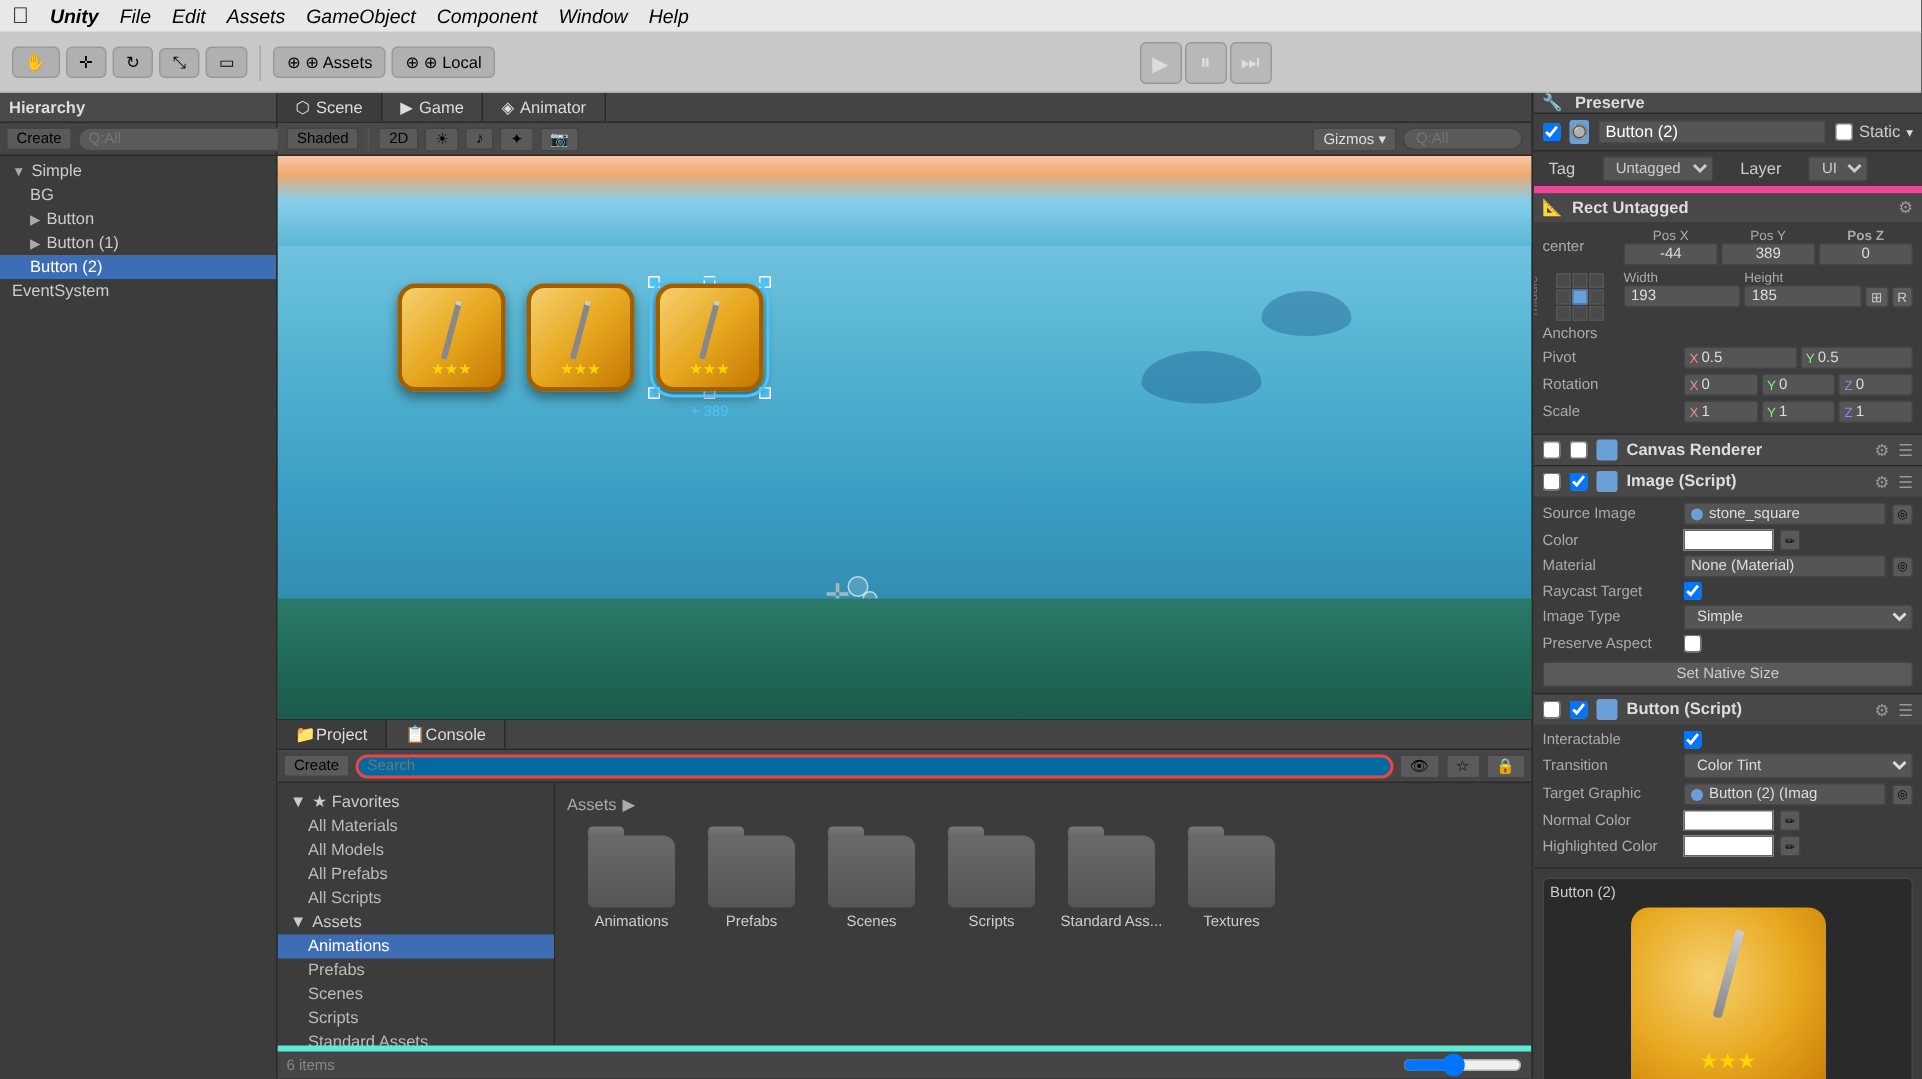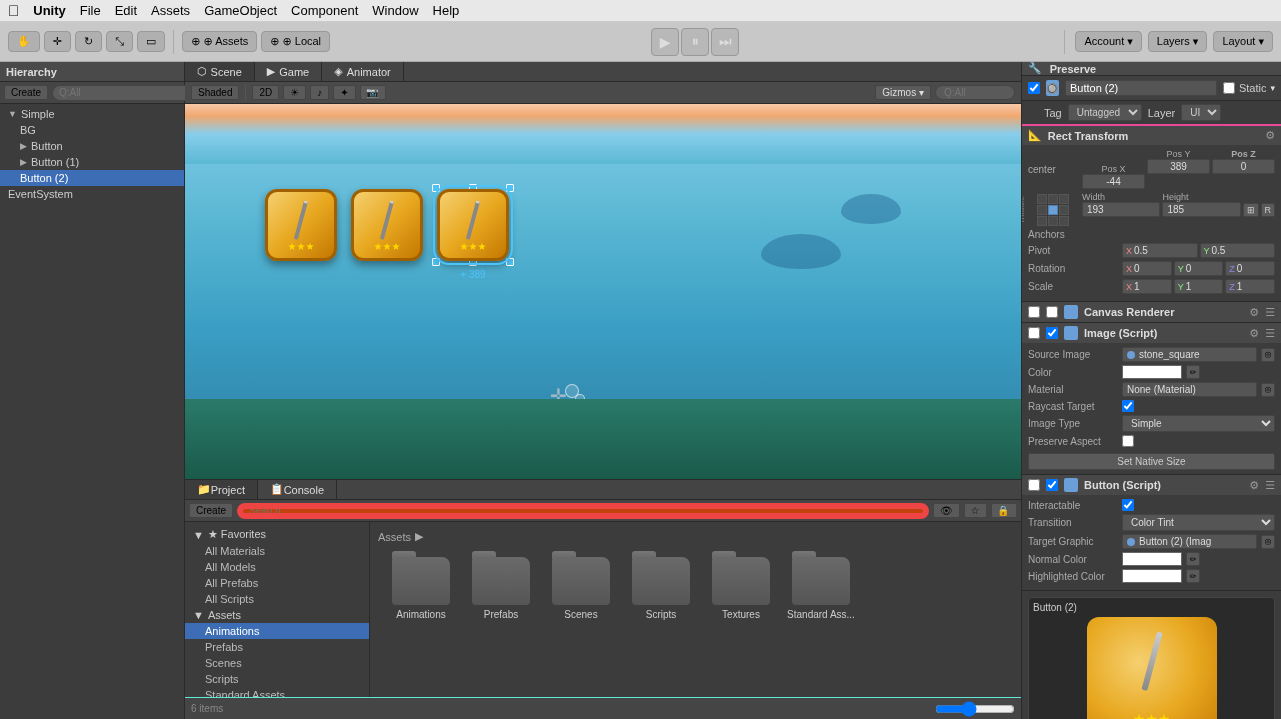--- a/index.html
+++ b/index.html
@@ -5,21 +5,21 @@
     * { box-sizing: border-box; margin: 0; padding: 0; }
     body { width: 1281px; height: 719px; overflow: hidden; font-family: -apple-system, 'Helvetica Neue', Arial, sans-serif; font-size: 11px; background: #3b3b3b; color: #ddd; }
 
     
     #menu-bar {
       width: 100%; height: 22px; background: #e8e8e8;
       display: flex; align-items: center; padding: 0 8px;
       color: #000; font-size: 13px; border-bottom: 1px solid #ccc;
     }
     #menu-bar .apple { font-size: 15px; margin-right: 14px; }
-    #menu-bar .menu-item { margin-right: 14px; cursor: pointer; }
+    #menu-bar .menu-item { margin-right: 14px; cursor: pointer; font-style: italic; }
     #menu-bar .menu-item.active { font-weight: 600; }
     #window-title { flex: 1; text-align: center; font-size: 12px; color: #444; }
 
     
     #toolbar {
       width: 100%; height: 40px; background: #c8c8c8;
       display: flex; align-items: center; padding: 0 8px; gap: 4px;
       border-bottom: 1px solid #aaa;
     }
     .toolbar-btn {
@@ -186,21 +186,21 @@
     }
     .assets-group-item.active { background: #3d6eb5; color: #fff; }
     #assets-main {
       flex: 1; padding: 8px; overflow-y: auto;
     }
     #assets-toolbar {
       height: 22px; background: #454545; display: flex; align-items: center;
       padding: 0 4px; gap: 4px; border-bottom: 1px solid #2a2a2a;
     }
     .assets-search {
-      flex: 1; height: 16px; background: #c2410c; border: 6px solid #ef4444;
+      flex: 1; height: 16px; background: #0369a1; border: 2px solid #ef4444;
       border-radius: 8px; padding: 0 6px; font-size: 10px; color: #ccc;
     }
     #assets-folders {
       display: flex; gap: 10px; flex-wrap: wrap; padding: 8px;
     }
     .folder-item {
       width: 70px; display: flex; flex-direction: column; align-items: center; gap: 4px;
       cursor: pointer;
     }
     .folder-icon {
@@ -237,22 +237,22 @@
       width: 16px; height: 16px; background: #6a9fd8; border-radius: 2px;
       display: flex; align-items: center; justify-content: center; font-size: 10px;
     }
     .obj-name-field {
       flex: 1; background: #555; border: 1px solid #444; border-radius: 2px;
       padding: 1px 4px; font-size: 11px; color: #fff;
     }
     .static-row { display: flex; align-items: center; gap: 4px; }
     .static-label { font-size: 11px; color: #ccc; }
     .tag-row {
-      padding: 3px 22px; display: flex; align-items: center; gap: 6px;
-      border-bottom: 2px solid #ec4899; font-size: 11px; color: #ccc;
+      padding: 3px 10px; display: flex; align-items: center; gap: 18px;
+      border-bottom: 5px solid #ec4899; font-size: 11px; color: #ccc;
     }
     .tag-select {
       background: #555; border: 1px solid #444; border-radius: 2px;
       padding: 1px 4px; font-size: 10px; color: #ccc;
     }
     
     .component-section {
       border-bottom: 1px solid #2a2a2a;
     }
     .comp-header {
@@ -296,21 +296,21 @@
       border-radius: 12px;
       position: relative; overflow: hidden;
     }
     .middle-label {
       position: absolute; left: -20px; top: 50%; transform: translateY(-50%) rotate(-90deg);
       font-size: 9px; color: #777; pointer-events: none;
     }
     
     #assets-footer {
       height: 22px; background: #454545; display: flex; align-items: center;
-      padding: 0 6px; gap: 4px; border-top: 1px solid #5eead4;
+      padding: 0 6px; gap: 4px; border-top: 4px solid #5eead4;
       justify-content: space-between;
     }
     .slider { width: 80px; }
   </style>
 </head>
 <body>
 
 <div id="menu-bar">
   <span class="apple"></span>
   <span class="menu-item active">Unity</span>
@@ -330,26 +330,20 @@
   <button class="toolbar-btn">⤡</button>
   <button class="toolbar-btn">▭</button>
   <div class="toolbar-sep"></div>
   <button class="toolbar-btn">⊕ <span>⊕ Assets</span></button>
   <button class="toolbar-btn">⊕ <span>⊕ Local</span></button>
   <div id="play-controls">
     <div class="play-btn">▶</div>
     <div class="play-btn">⏸</div>
     <div class="play-btn">⏭</div>
   </div>
-  <div id="layers-account">
-    <div class="toolbar-sep"></div>
-    <button class="dropdown-btn"><span>Account</span> ▾</button>
-    <button class="dropdown-btn"><span>Layers</span> ▾</button>
-    <button class="dropdown-btn"><span>Layout</span> ▾</button>
-  </div>
 </div>
 
 <div id="main-layout">
 
   <div id="hierarchy-panel">
     <div class="panel-header">
       <span>Hierarchy</span>
     </div>
     <div class="hierarchy-toolbar">
       <button class="h-btn">Create</button>
@@ -544,25 +538,25 @@
             <div class="folder-item">
               <div class="folder-icon"></div>
               <span class="folder-label">Scenes</span>
             </div>
             <div class="folder-item">
               <div class="folder-icon"></div>
               <span class="folder-label">Scripts</span>
             </div>
             <div class="folder-item">
               <div class="folder-icon"></div>
-              <span class="folder-label">Textures</span>
+              <span class="folder-label">Standard Ass...</span>
             </div>
             <div class="folder-item">
               <div class="folder-icon"></div>
-              <span class="folder-label">Standard Ass...</span>
+              <span class="folder-label">Textures</span>
             </div>
           </div>
         </div>
       </div>
       <div id="assets-footer">
         <span style="font-size:10px; color:#888;">6 items</span>
         <input type="range" class="slider" min="0" max="100" value="40" style="">
       </div>
     </div>
   </div>
@@ -591,30 +585,30 @@
       </select>
       <span>Layer</span>
       <select class="tag-select">
         <option>UI</option>
       </select>
     </div>
 
     <div class="component-section">
       <div class="comp-header">
         <span>📐</span>
-        <span class="comp-title">Rect Transform</span>
+        <span class="comp-title">Rect Untagged</span>
         <span class="comp-settings">⚙</span>
       </div>
       <div class="comp-body">
 
         <div style="display:flex; gap:4px; margin-bottom:3px; align-items:center;">
           <div style="width:50px; font-size:10px; color:#aaa;">center</div>
           <div style="display:flex; flex:1; gap:2px;">
             <div style="flex:1;">
-              <div style="font-size:9px;color:#aaa;text-align:center;margin-top:15px;">Pos X</div>
+              <div style="font-size:9px;color:#aaa;text-align:center;">Pos X</div>
               <input type="text" class="prop-value" style="width: 100%; text-align: center;" value="-44">
             </div>
             <div style="flex:1;">
               <div style="font-size:9px;color:#aaa;text-align:center;">Pos Y</div>
               <input type="text" class="prop-value" style="width: 100%; text-align: center;" value="389">
             </div>
             <div style="flex:1;">
               <div style="font-size:9px;color:#aaa;text-align:center;font-weight:bold;">Pos Z</div>
               <input type="text" class="prop-value" style="width: 100%; text-align: center;" value="0">
             </div>

